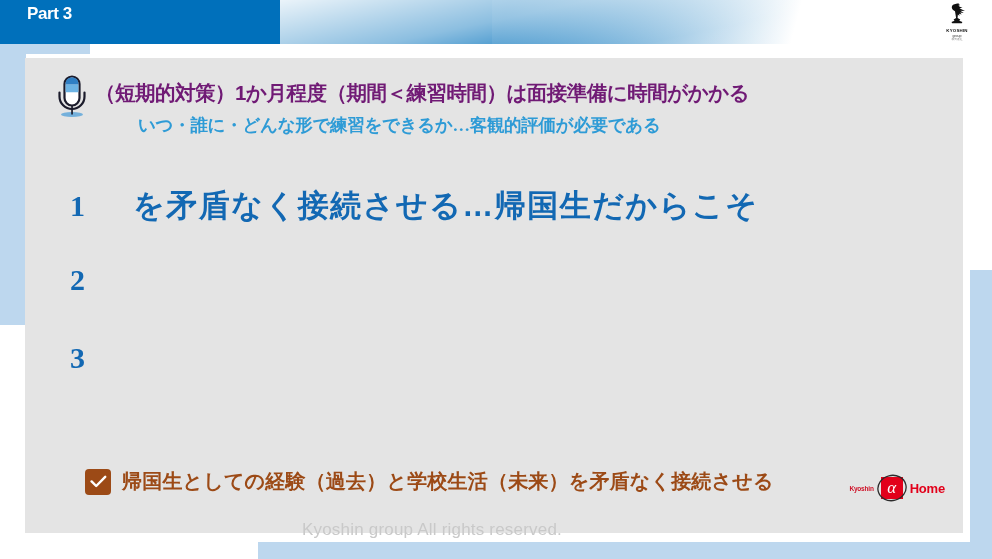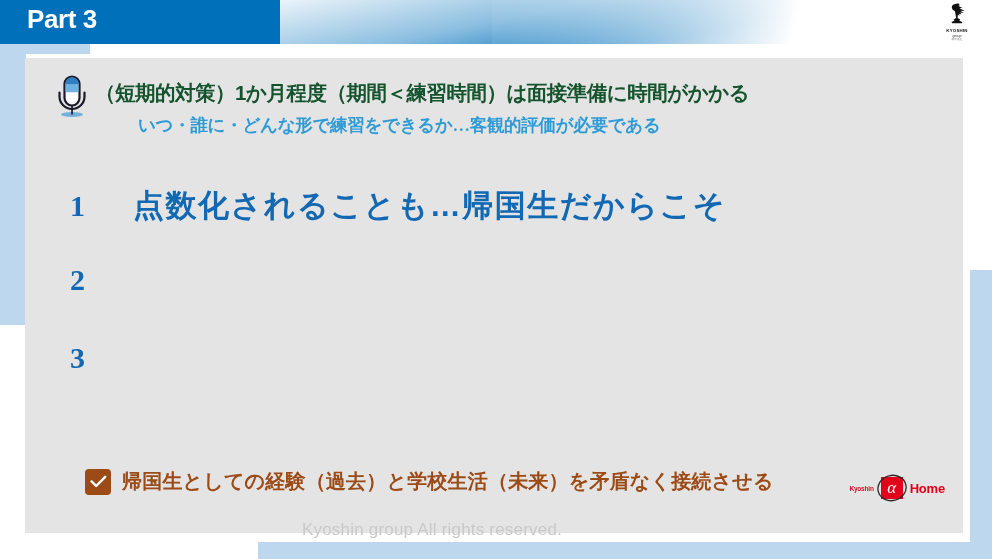--- a/index.html
+++ b/index.html
@@ -90,21 +90,21 @@
         rgba(255,255,255,0.92) 0%,
         rgba(255,255,255,0.55) 34%,
         rgba(255,255,255,0.05) 62%,
         rgba(255,255,255,0) 100%);
   }
   .header-title {
     position: absolute;
     left: 27px;
     top: 4px;
     color: #ffffff;
-    font-size: 26px;
+    font-size: 17px;
     font-weight: bold;
     letter-spacing: -0.4px;
     z-index: 5;
   }
 
   
   .brand-mark {
     position: absolute;
     right: 12px;
     top: 2px;
@@ -149,21 +149,21 @@
     position: absolute;
     left: 23px;
     top: 14px;
     width: 48px;
     height: 48px;
   }
   .head-line1 {
     position: absolute;
     left: 70px;
     top: 21px;
-    color: #14532d;
+    color: #701a75;
     font-size: 20.5px;
     font-weight: bold;
     letter-spacing: -0.5px;
     white-space: nowrap;
   }
   .head-line2 {
     position: absolute;
     left: 113px;
     top: 55px;
     color: #2e9bd6;
@@ -340,21 +340,21 @@
       <path d="M24 5.6c4 0 6.4 2.4 6.4 6.4v.5H17.6v-.5c0-4 2.4-6.4 6.4-6.4z" fill="#2f7fc4"></path>
     </svg>
   </span>
 
   <div class="head-line1">（短期的対策）1か月程度（期間＜練習時間）は面接準備に時間がかかる</div>
   <div class="head-line2">いつ・誰に・どんな形で練習をできるか…客観的評価が必要である</div>
 
   <div class="list">
     <div class="list-item">
       <span class="list-num">1</span>
-      <span class="list-text">点数化されることも…帰国生だからこそ</span>
+      <span class="list-text">を矛盾なく接続させる…帰国生だからこそ</span>
     </div>
     <div class="list-item">
       <span class="list-num">2</span>
     </div>
     <div class="list-item">
       <span class="list-num">3</span>
     </div>
   </div>
 
   <div class="check-row">

